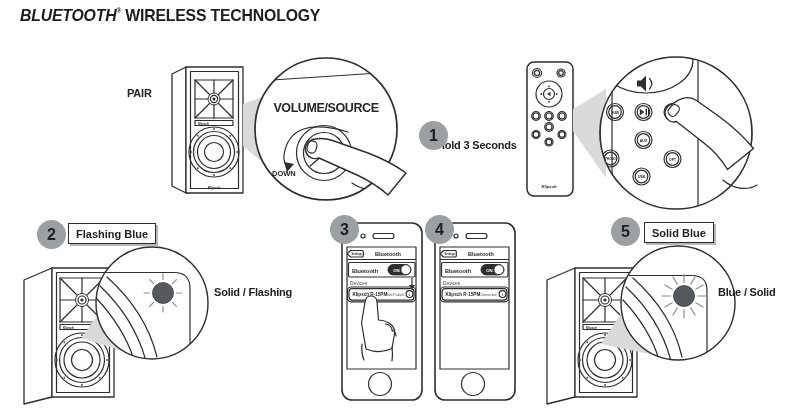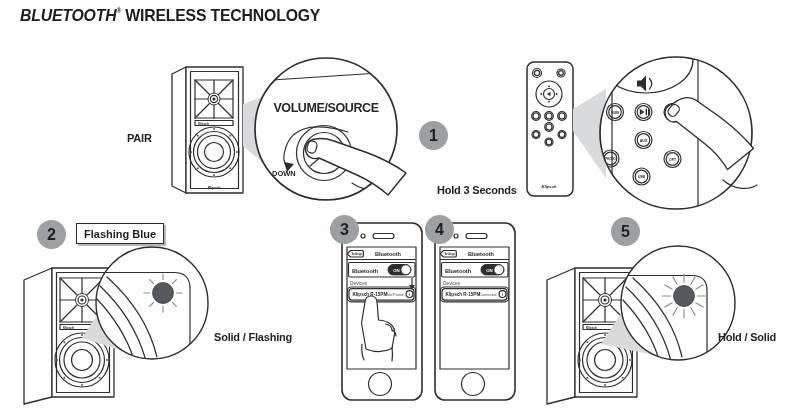--- a/index.html
+++ b/index.html
@@ -11,21 +11,21 @@
   .s1{stroke:#2e2e2e;fill:none;stroke-width:1.2;stroke-linecap:round;stroke-linejoin:round}
   .sf{fill:#ffffff;stroke:#2e2e2e;stroke-linejoin:round}
   .wg{fill:#d9dadb;stroke:none}
   .t{font-family:"Liberation Sans",sans-serif;font-weight:700;fill:#262626}
   .tn{font-family:"Liberation Sans",sans-serif;font-weight:400;fill:#4a4a4a}
   
   .title{left:20px;top:6px;font-size:17px;font-weight:700;color:#1d1d1d;
          transform:scaleX(.93);transform-origin:left top;white-space:nowrap;letter-spacing:-.2px;}
   .title .it{font-style:italic;}
   .title sup{font-size:7px;vertical-align:8px;}
-  .cap{font-size:11px;font-weight:700;color:#222;white-space:nowrap;letter-spacing:-.2px;z-index:3;margin-top:45px;}
+  .cap{font-size:11px;font-weight:700;color:#222;white-space:nowrap;letter-spacing:-.2px;z-index:3;}
   .badge{width:29px;height:29px;border-radius:50%;background:#9ca0a3;color:#1f1f1f;
          display:flex;align-items:center;justify-content:center;font-size:16px;font-weight:700;z-index:4;}
   .lbox{height:19px;padding:0 7px;background:#fff;border:1.6px solid #2b2b2b;
         box-shadow:2px 2px 0 #b5b7b9;display:flex;align-items:center;justify-content:center;
         font-size:11px;font-weight:700;color:#222;white-space:nowrap;z-index:3;}
 </style>
 </head>
 <body>
 
 <div class="page">
@@ -348,22 +348,23 @@
 <div class="abs title">
   <span class="it">BLUETOOTH</span><sup>®</sup><span> WIRELESS TECHNOLOGY</span>
 </div>
 
 <div class="abs cap" style="left:127px;top:87px;">PAIR</div>
 
 <div class="abs badge" style="left:419px;top:121px;">1</div>
 <div class="abs cap" style="left:437px;top:139px;">Hold 3 Seconds</div>
 
 <div class="abs badge" style="left:37px;top:220px;">2</div>
-<div class="abs lbox" style="left:76px;top:223px;">Flashing Blue</div>
+<div class="abs lbox" style="left:68px;top:223px;">Flashing Blue</div>
 <div class="abs cap" style="left:214px;top:286px;">Solid / Flashing</div>
 
 <div class="abs badge" style="left:330px;top:215px;">3</div>
 <div class="abs badge" style="left:425px;top:215px;">4</div>
 
 <div class="abs badge" style="left:611px;top:217px;">5</div>
-<div class="abs cap" style="left:718px;top:286px;">Hold / Solid</div>
+<div class="abs lbox" style="left:644px;top:222px;">Solid Blue</div>
+<div class="abs cap" style="left:718px;top:286px;">Blue / Solid</div>
 
 </div>
 
 </body></html>

